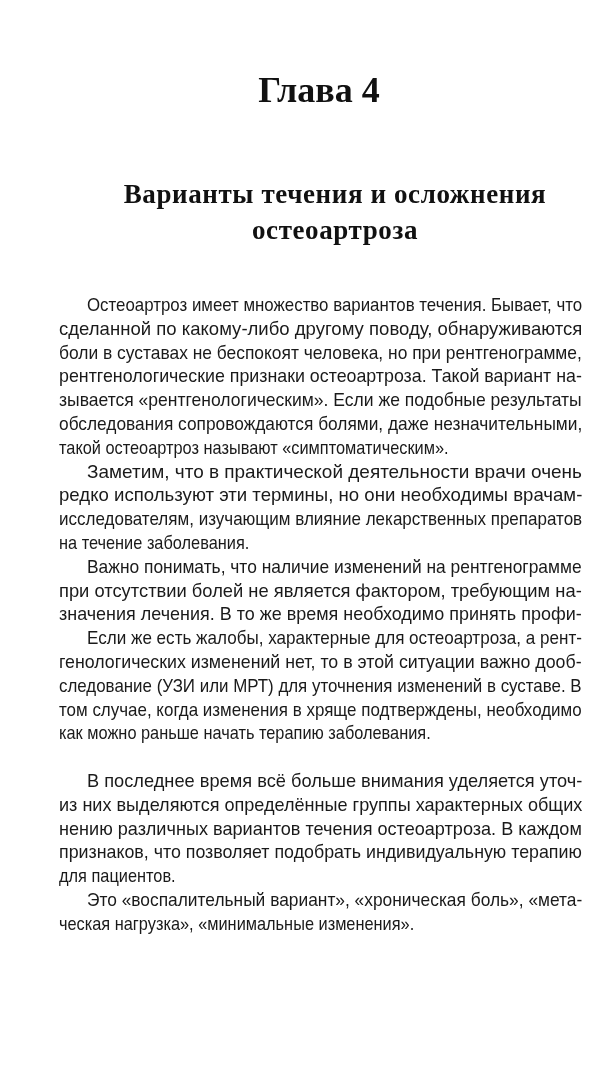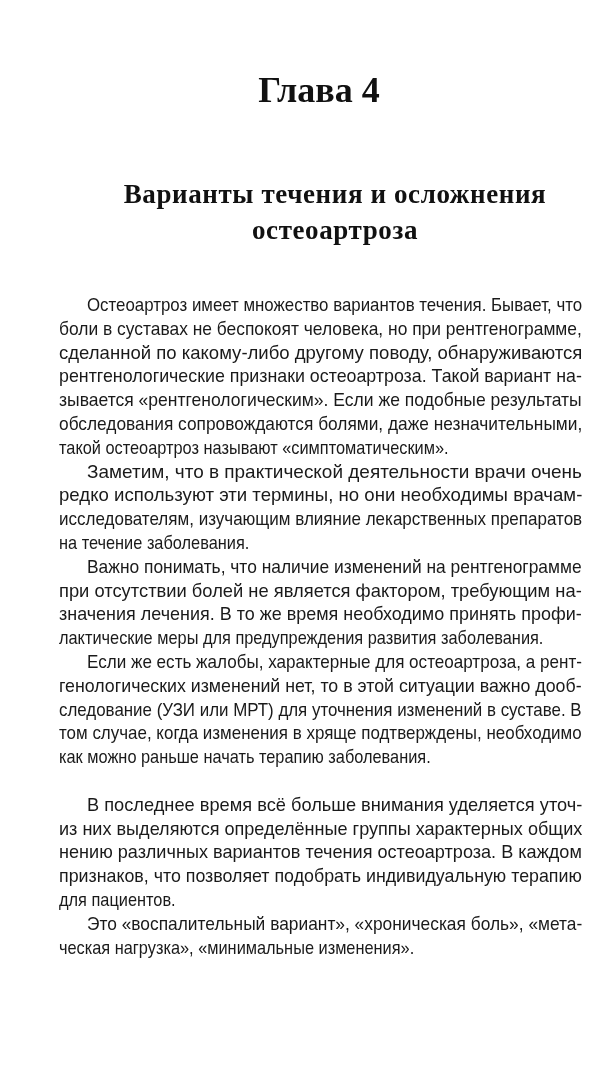--- a/index.html
+++ b/index.html
@@ -81,40 +81,39 @@
 
   <div class="section-title">
     <div>Варианты течения и осложнения</div>
     <div>остеоартроза</div>
   </div>
 
   <div class="body-text">
 
     <div>
       <div class="line indent"><span class="txt" style="transform: scaleX(0.8871);">Остеоартроз имеет множество вариантов течения. Бывает, что</span></div>
+      <div class="line"><span class="txt" style="transform: scaleX(0.9757);">сделанной по какому-либо другому поводу, обнаруживаются</span></div>
       <div class="line"><span class="txt" style="transform: scaleX(0.9159);">боли в суставах не беспокоят человека, но при рентгенограмме,</span></div>
-      <div class="line"><span class="txt" style="transform: scaleX(0.9757);">сделанной по какому-либо другому поводу, обнаруживаются</span></div>
       <div class="line"><span class="txt" style="transform: scaleX(0.9373);">рентгенологические признаки остеоартроза. Такой вариант на-</span></div>
       <div class="line"><span class="txt" style="transform: scaleX(0.9224);">зывается «рентгенологическим». Если же подобные результаты</span></div>
       <div class="line"><span class="txt" style="transform: scaleX(0.9111);">обследования сопровождаются болями, даже незначительными,</span></div>
       <div class="line last"><span class="txt" style="transform: scaleX(0.86);">такой остеоартроз называют «симптоматическим».</span></div>
     </div>
 
     <div>
       <div class="line indent"><span class="txt" style="transform: scaleX(0.998);">Заметим, что в практической деятельности врачи очень</span></div>
       <div class="line"><span class="txt" style="transform: scaleX(0.9794);">редко используют эти термины, но они необходимы врачам-</span></div>
       <div class="line"><span class="txt" style="transform: scaleX(0.8955);">исследователям, изучающим влияние лекарственных препаратов</span></div>
       <div class="line last"><span class="txt" style="transform: scaleX(0.86);">на течение заболевания.</span></div>
     </div>
 
     <div>
       <div class="line indent"><span class="txt" style="transform: scaleX(0.915);">Важно понимать, что наличие изменений на рентгенограмме</span></div>
       <div class="line"><span class="txt" style="transform: scaleX(0.9649);">при отсутствии болей не является фактором, требующим на-</span></div>
       <div class="line"><span class="txt" style="transform: scaleX(0.9458);">значения лечения. В то же время необходимо принять профи-</span></div>
-      <div class="line last"><span class="txt" style="transform: scaleX(0.86);">лактические меры для предупреждения развития заболевания.</span></div>
     </div>
 
     <div>
       <div class="line indent"><span class="txt" style="transform: scaleX(0.8984);">Если же есть жалобы, характерные для остеоартроза, а рент-</span></div>
       <div class="line"><span class="txt" style="transform: scaleX(0.9356);">генологических изменений нет, то в этой ситуации важно дооб-</span></div>
       <div class="line"><span class="txt" style="transform: scaleX(0.8895);">следование (УЗИ или МРТ) для уточнения изменений в суставе. В</span></div>
       <div class="line"><span class="txt" style="transform: scaleX(0.8925);">том случае, когда изменения в хряще подтверждены, необходимо</span></div>
       <div class="line last"><span class="txt" style="transform: scaleX(0.86);">как можно раньше начать терапию заболевания.</span></div>
     </div>
 

